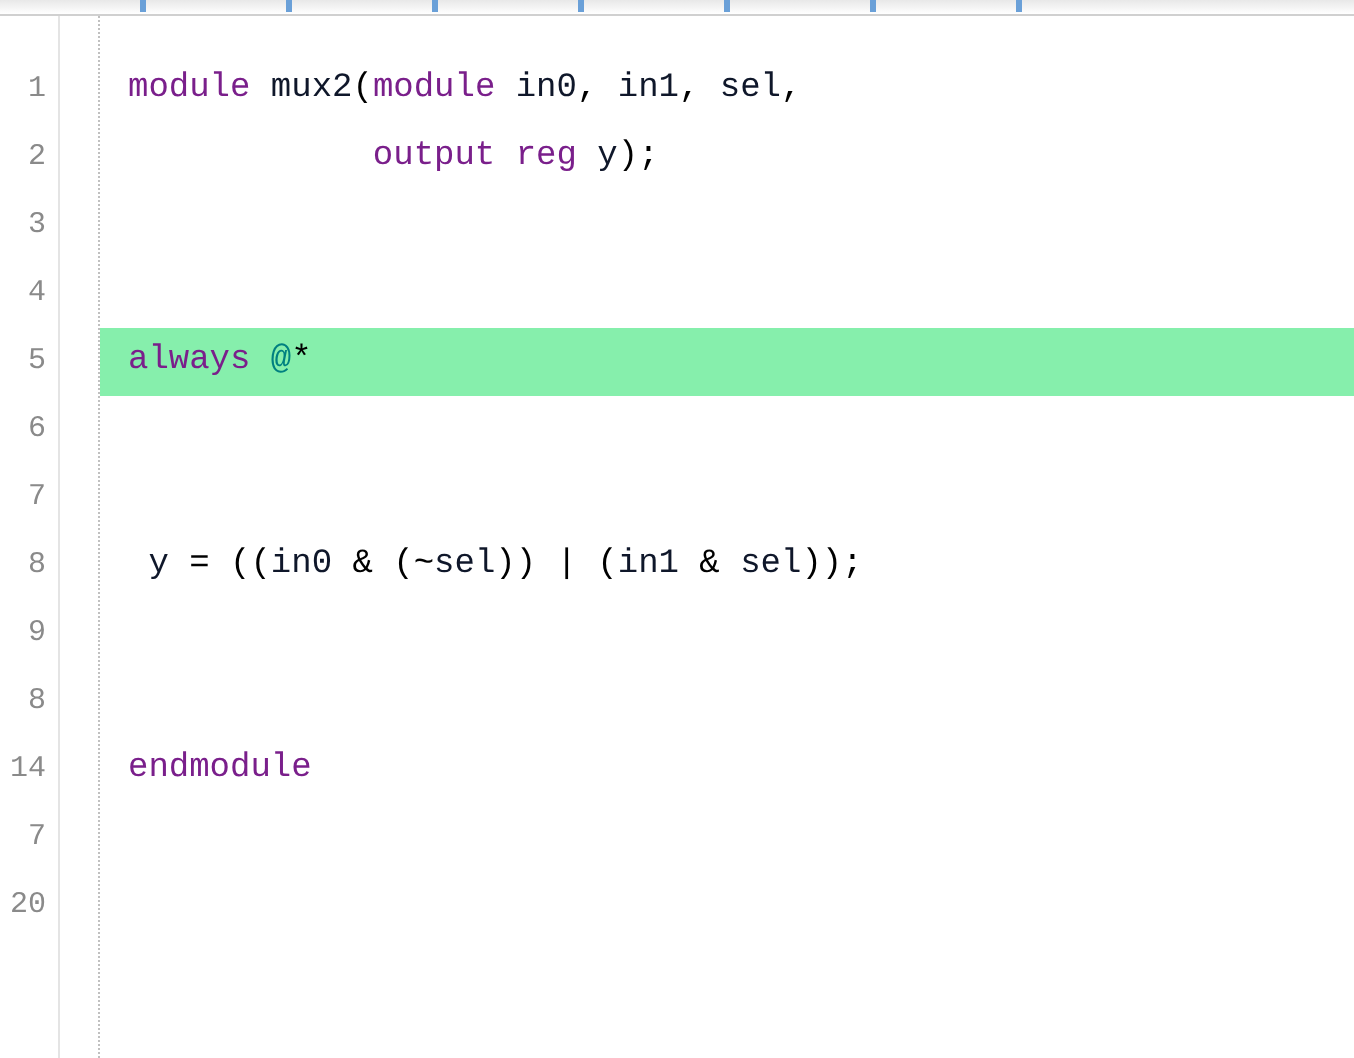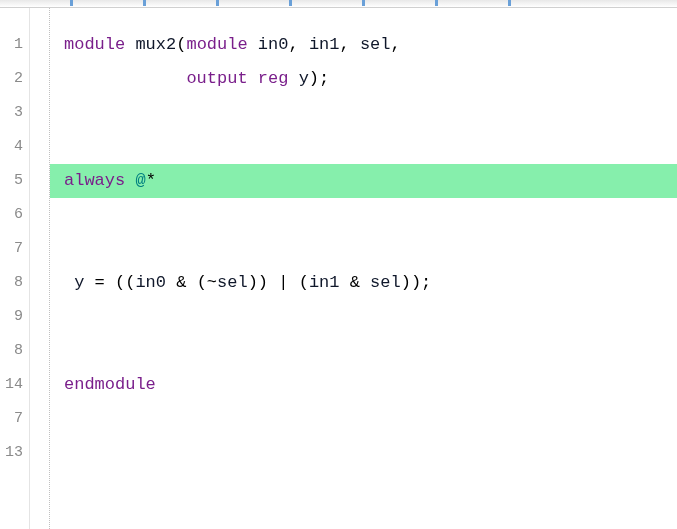--- a/index.html
+++ b/index.html
@@ -110,21 +110,21 @@
     <div class="line-num">3</div>
     <div class="line-num">4</div>
     <div class="line-num">5</div>
     <div class="line-num">6</div>
     <div class="line-num">7</div>
     <div class="line-num">8</div>
     <div class="line-num">9</div>
     <div class="line-num">8</div>
     <div class="line-num">14</div>
     <div class="line-num">7</div>
-    <div class="line-num">13</div>
+    <div class="line-num">20</div>
   </div>
 
   <div class="fold-gutter">
     <div class="fold-cell"></div>
       <div class="fold-cell"></div>
       <div class="fold-cell"></div>
     <div class="fold-cell"></div>
       <div class="fold-cell"></div>
       <div class="fold-cell"></div>
     <div class="fold-cell"></div>

